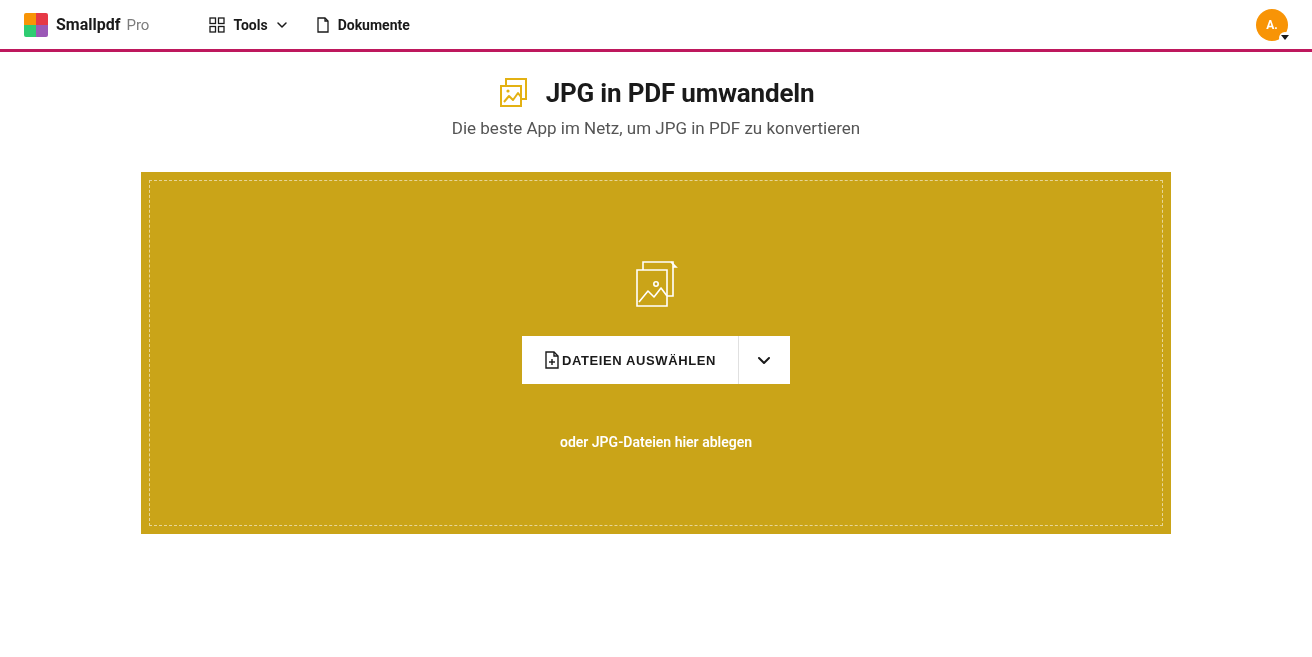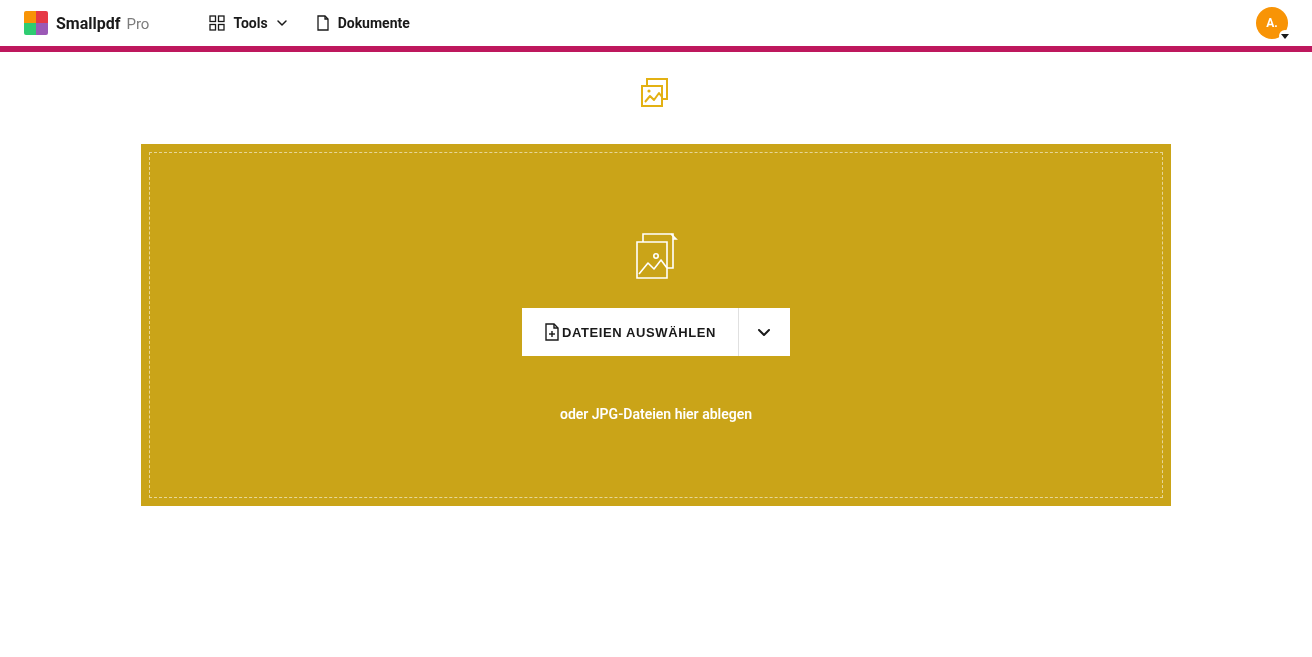--- a/index.html
+++ b/index.html
@@ -1,18 +1,18 @@
 <!DOCTYPE html>
 <html><head>
 <meta charset="utf-8">
 <style>
   * { box-sizing: border-box; margin: 0; padding: 0; }
   html, body { width: 1312px; height: 657px; font-family: -apple-system, BlinkMacSystemFont, "Segoe UI", Roboto, "Helvetica Neue", Arial, sans-serif; color:#1a1a1a; background:#fff; }
   
-  .header { display:flex; align-items:center; height:52px; border-bottom:6px solid #be185d; padding:0 24px; }
+  .header { display:flex; align-items:center; height:52px; border-bottom:3px solid #be185d; padding:0 24px; }
   .logo-wrap { display:flex; align-items:center; gap:8px; }
   .logo-squares { width:24px; height:24px; display:grid; grid-template-columns:1fr 1fr; grid-template-rows:1fr 1fr; border-radius:2px; overflow:hidden; }
   .sq1{background:#f89406;} .sq2{background:#e63946;} .sq3{background:#2ecc71;} .sq4{background:#9b59b6;}
   .brand { font-size:16px; font-weight:700; color:#1a1a1a; }
   .brand-pro { font-size:15px; font-weight:400; color:#7c7c7c; margin-left:2px; }
   .nav { display:flex; align-items:center; gap:28px; margin-left:60px; }
   .nav-item { display:flex; align-items:center; gap:8px; font-size:14px; color:#1a1a1a; cursor:pointer;font-weight:bold; }
   .icon { display:inline-flex; align-items:center; justify-content:center; }
   .spacer { flex:1; }
   .avatar { width:32px; height:32px; border-radius:50%; background:#f89406; color:#fff; display:flex; align-items:center; justify-content:center; font-size:12px; font-weight:700; position:relative; cursor:pointer; }
@@ -93,21 +93,23 @@
 <div class="main">
   <div class="title-row">
     <span class="title-icon icon">
       <svg width="34" height="34" viewBox="0 0 34 34" fill="none" stroke="#e3b113" stroke-width="2">
         <rect x="8" y="3" width="20" height="20"></rect>
         <rect x="3" y="10" width="20" height="20" fill="#fff"></rect>
         <polyline points="6,26 11,20 15,24 20,17 23,21" stroke-linejoin="round"></polyline>
         <circle cx="10" cy="15" r="1.6" fill="#e3b113" stroke="none"></circle>
       </svg>
     </span>
+    <h1 class="page-title">JPG in PDF umwandeln</h1>
   </div>
+  <div class="subtitle">Die beste App im Netz, um JPG in PDF zu konvertieren</div>
 
   <div class="dropzone-outer">
     <div class="dropzone-inner">
       <span class="dz-illus icon">
         <svg width="58" height="58" viewBox="0 0 58 58" fill="none" stroke="#ffffff" stroke-width="1.6">
           <path d="M16 6 L46 6 L46 40 L16 40 Z"></path>
           <path d="M44 6 L49 11 L46 11"></path>
           <path d="M10 14 L40 14 L40 50 L10 50 Z" fill="#caa418"></path>
           <circle cx="29" cy="28" r="2.2"></circle>
           <polyline points="12,46 21,35 27,41 34,32 40,40" stroke-linejoin="round"></polyline>

